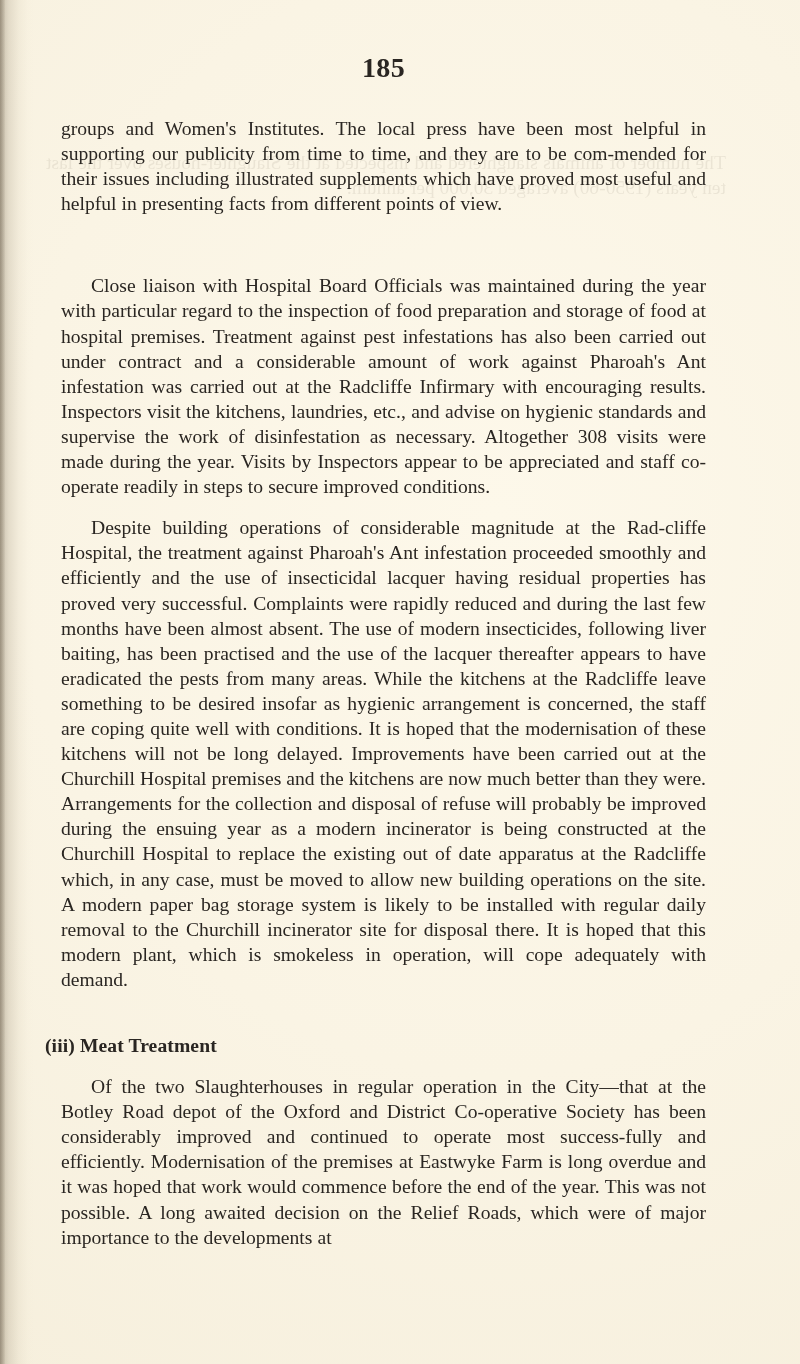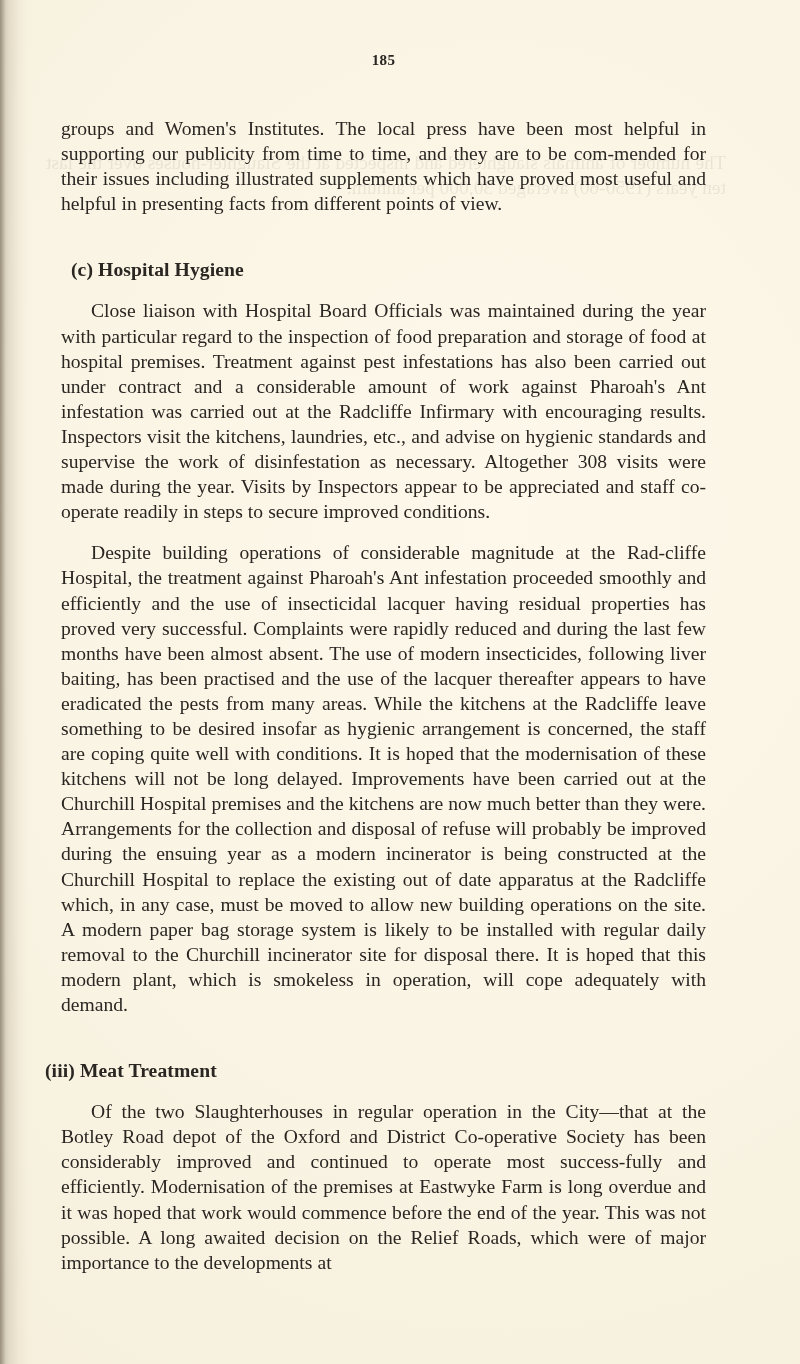--- a/index.html
+++ b/index.html
@@ -78,21 +78,21 @@
     top: 0;
     width: 677px;
   }
 
   .folio {
     position: absolute;
     top: 52px;
     left: 0;
     width: 677px;
     text-align: center;
-    font-size: 15px;
+    font-size: 28px;
     letter-spacing: 0.4px;
     font-weight: 600;
   }
 
   .body-block {
     position: absolute;
     top: 100px;
     left: 0;
     width: 677px;
   }
@@ -142,21 +142,20 @@
   <div id="content">
 
     <div class="folio">185</div>
 
     <div class="body-block">
 
       <p class="para no-indent">groups and Women's Institutes.   The local press have been most helpful in supporting our publicity from time to time, and they are to be com-mended for their issues including illustrated supplements which have proved most useful and helpful in presenting facts from different points of view.</p>
 
       <div class="gap-before-heading"></div>
 
-      <h3 class="heading indented">(c) Hospital Hygiene</h3>
 
       <p class="para">Close liaison with Hospital Board Officials was maintained during the year with particular regard to the inspection of food preparation and storage of food at hospital premises.   Treatment against pest infestations has also been carried out under contract and a considerable amount of work against Pharoah's Ant infestation was carried out at the Radcliffe Infirmary with encouraging results.   Inspectors visit the kitchens, laundries, etc., and advise on hygienic standards and supervise the work of disinfestation as necessary.   Altogether 308 visits were made during the year.   Visits by Inspectors appear to be appreciated and staff co-operate readily in steps to secure improved conditions.</p>
 
       <p class="para">Despite building operations of considerable magnitude at the Rad-cliffe Hospital, the treatment against Pharoah's Ant infestation proceeded smoothly and efficiently and the use of insecticidal lacquer having residual properties has proved very successful.  Complaints were rapidly reduced and during the last few months have been almost absent.   The use of modern insecticides, following liver baiting, has been practised and the use of the lacquer thereafter appears to have eradicated the pests from many areas.   While the kitchens at the Radcliffe leave something to be desired insofar as hygienic arrangement is concerned, the staff are coping quite well with conditions.   It is hoped that the modernisation of these kitchens will not be long delayed.   Improvements have been carried out at the Churchill Hospital premises and the kitchens are now much better than they were.   Arrangements for the collection and disposal of refuse will probably be improved during the ensuing year as a modern incinerator is being constructed at the Churchill Hospital to replace the existing out of date apparatus at the Radcliffe which, in any case, must be moved to allow new building operations on the site.   A modern paper bag storage system is likely to be installed with regular daily removal to the Churchill incinerator site for disposal there.   It is hoped that this modern plant, which is smokeless in operation, will cope adequately with demand.</p>
 
       <div class="gap-small"></div>
 
       <h3 class="heading">(iii)  Meat Treatment</h3>
 
       <p class="para">Of the two Slaughterhouses in regular operation in the City—that at the Botley Road depot of the Oxford and District Co-operative Society has been considerably improved and continued to operate most success-fully and efficiently.   Modernisation of the premises at Eastwyke Farm is long overdue and it was hoped that work would commence before the end of the year.   This was not possible.   A long awaited decision on the Relief Roads, which were of major importance to the developments at</p>

